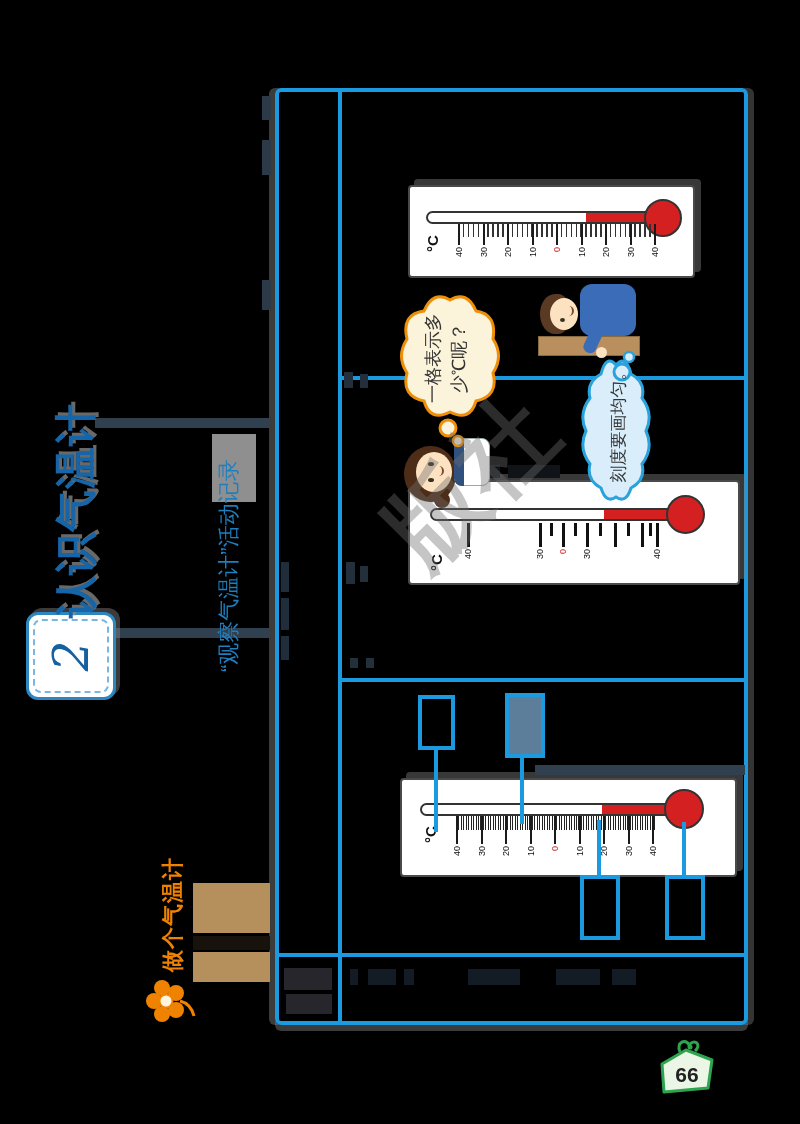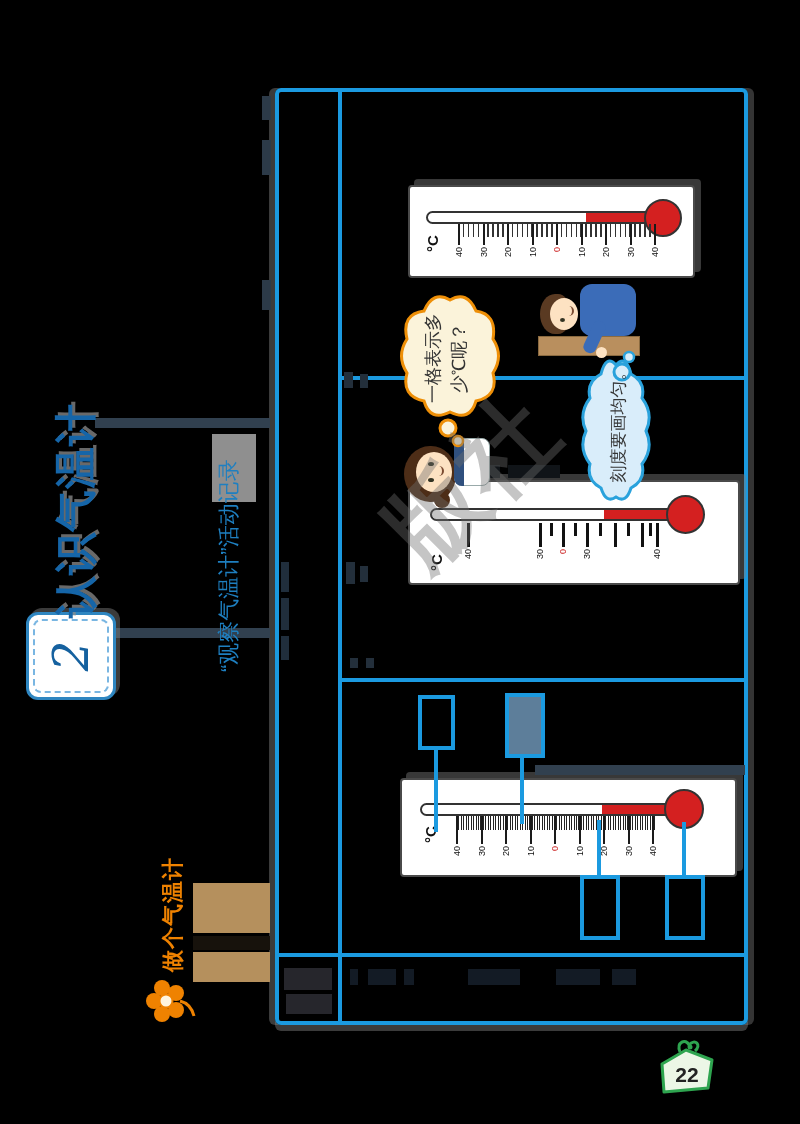--- a/index.html
+++ b/index.html
@@ -257,15 +257,15 @@
     <div class="abs watermark">版社</div>
 
   </div>
 
   <div class="abs page-tag">
     <svg width="74" height="62" viewBox="0 0 74 62">
       <path d="M12,26 L36,12 L62,22 L58,50 L14,54 Z" fill="#ecf6e6" stroke="#2ea44f" stroke-width="3" stroke-linejoin="round"></path>
       <path d="M30,14 C26,4 36,0 39,7 C45,0 52,7 45,13" fill="none" stroke="#2ea44f" stroke-width="3"></path>
       <circle cx="40" cy="9" r="2.5" fill="#2ea44f"></circle>
     </svg>
-    <div class="num">22</div>
+    <div class="num">66</div>
   </div>
 </div>
 
 </body></html>

